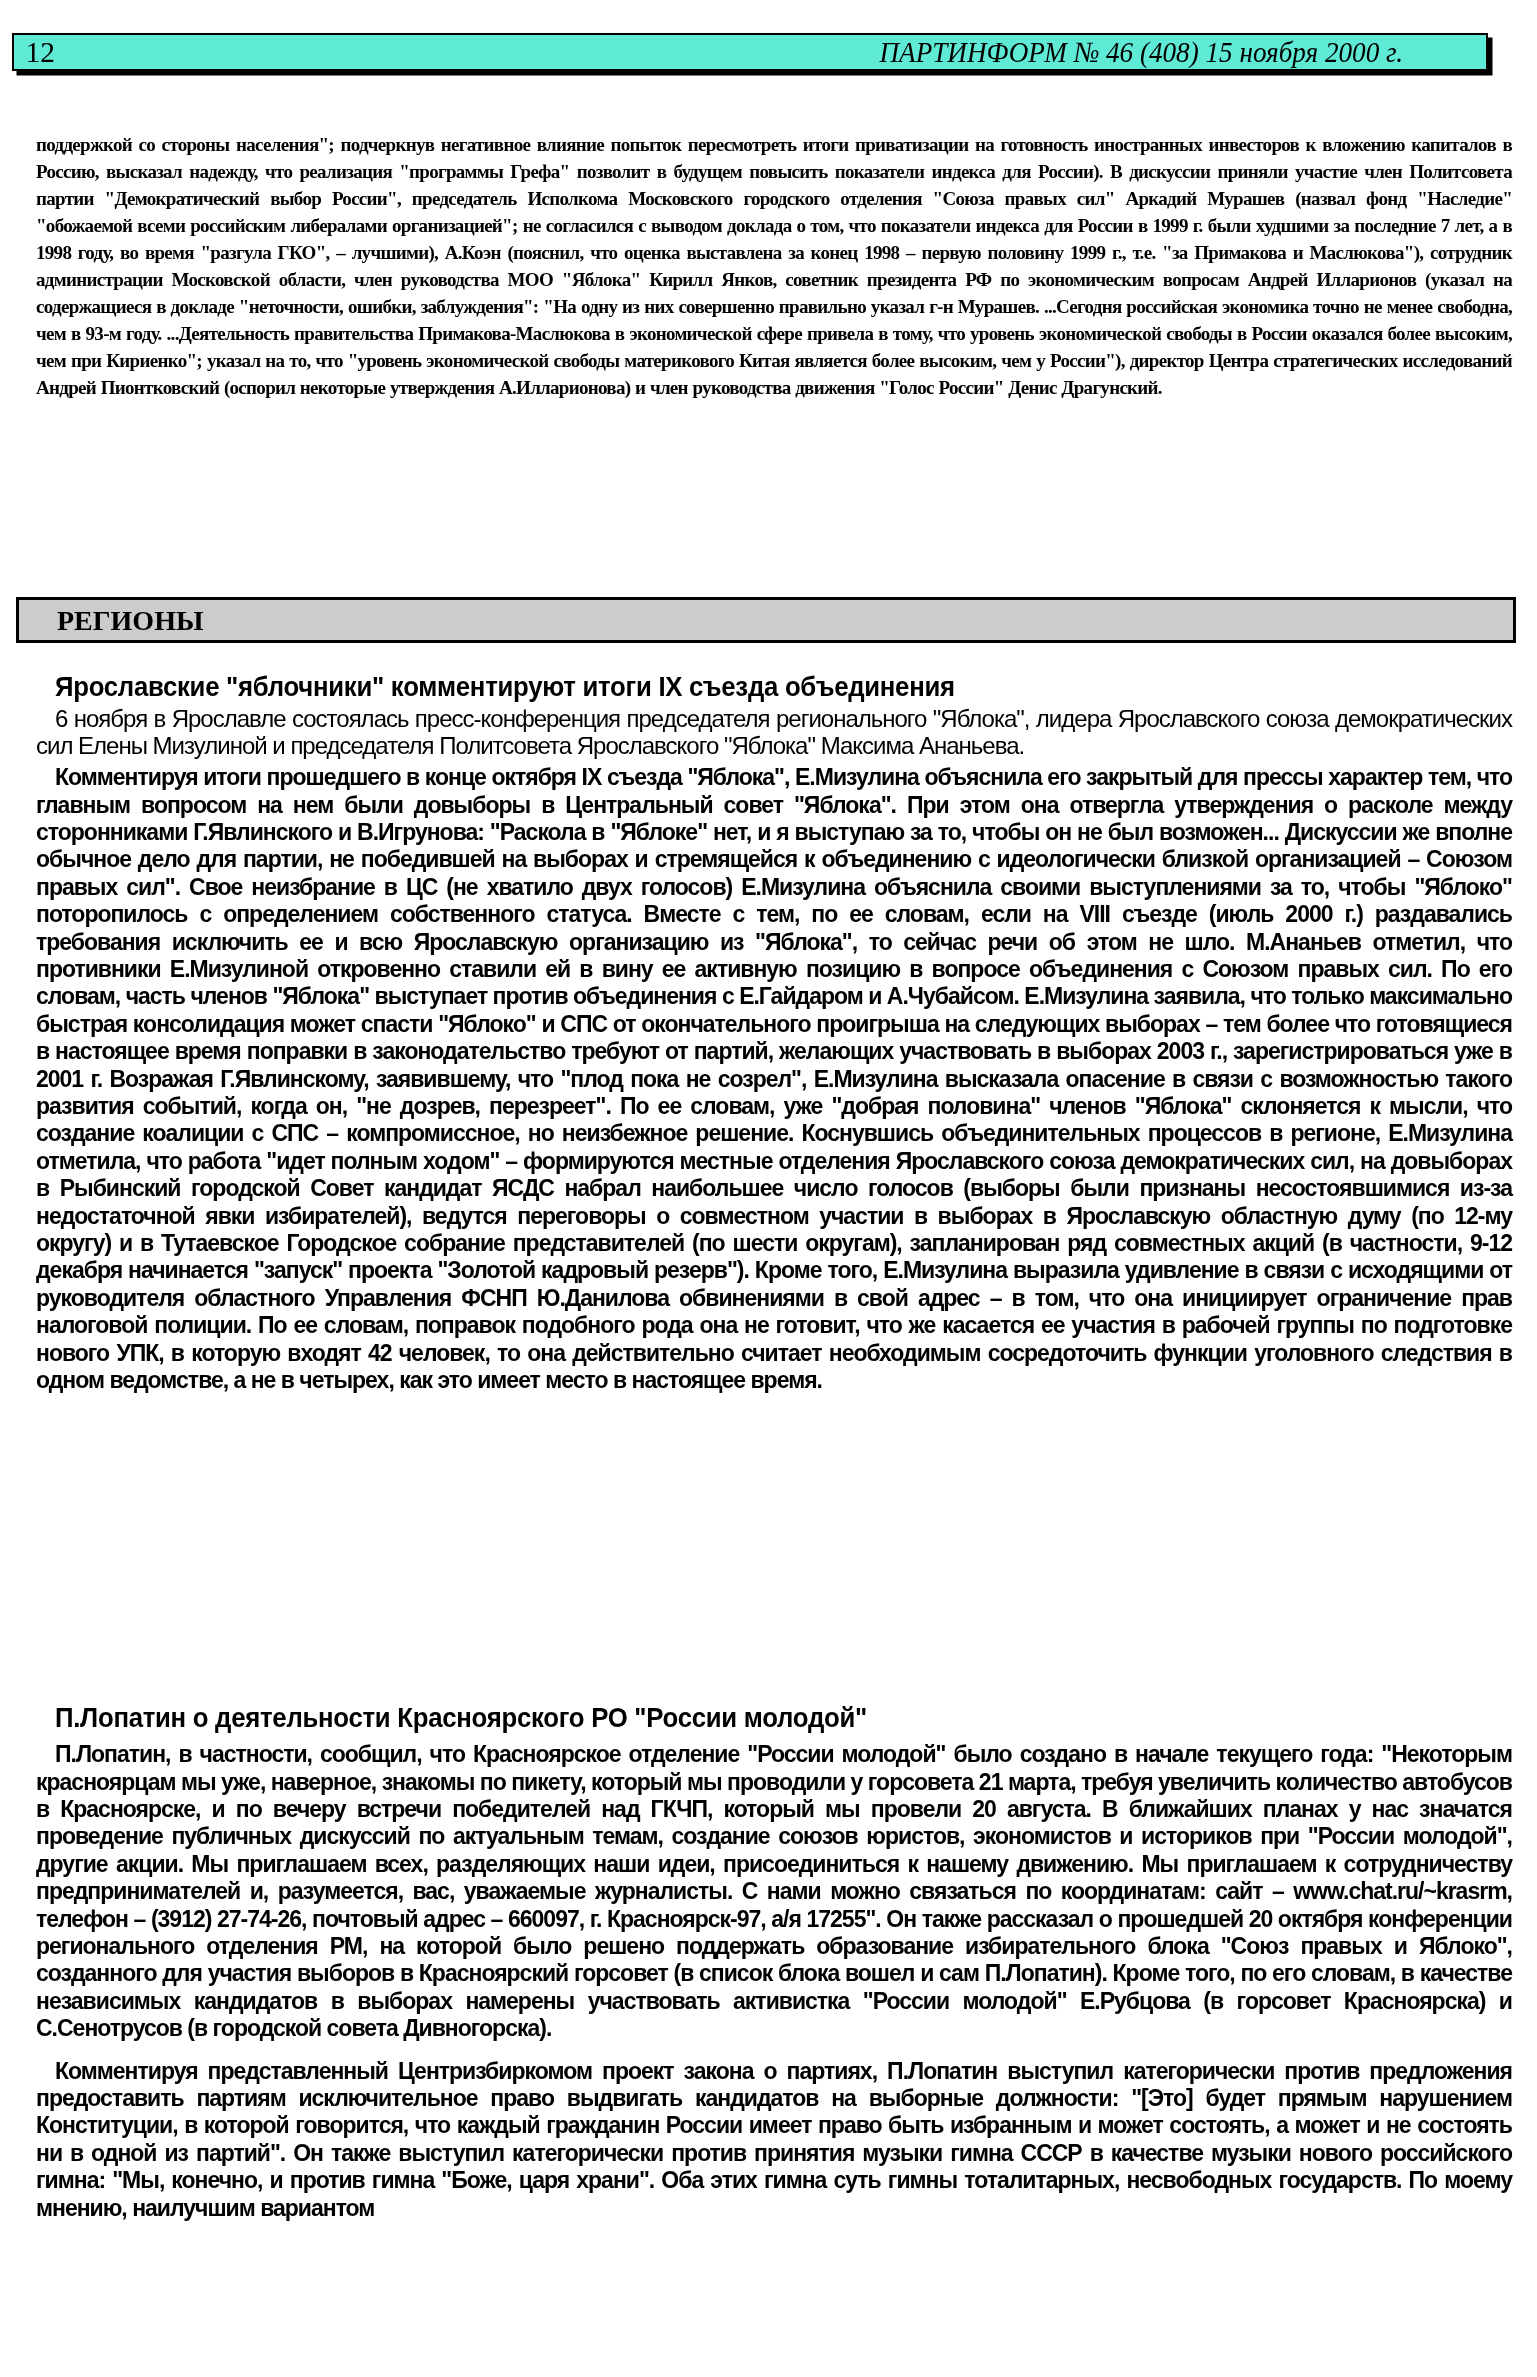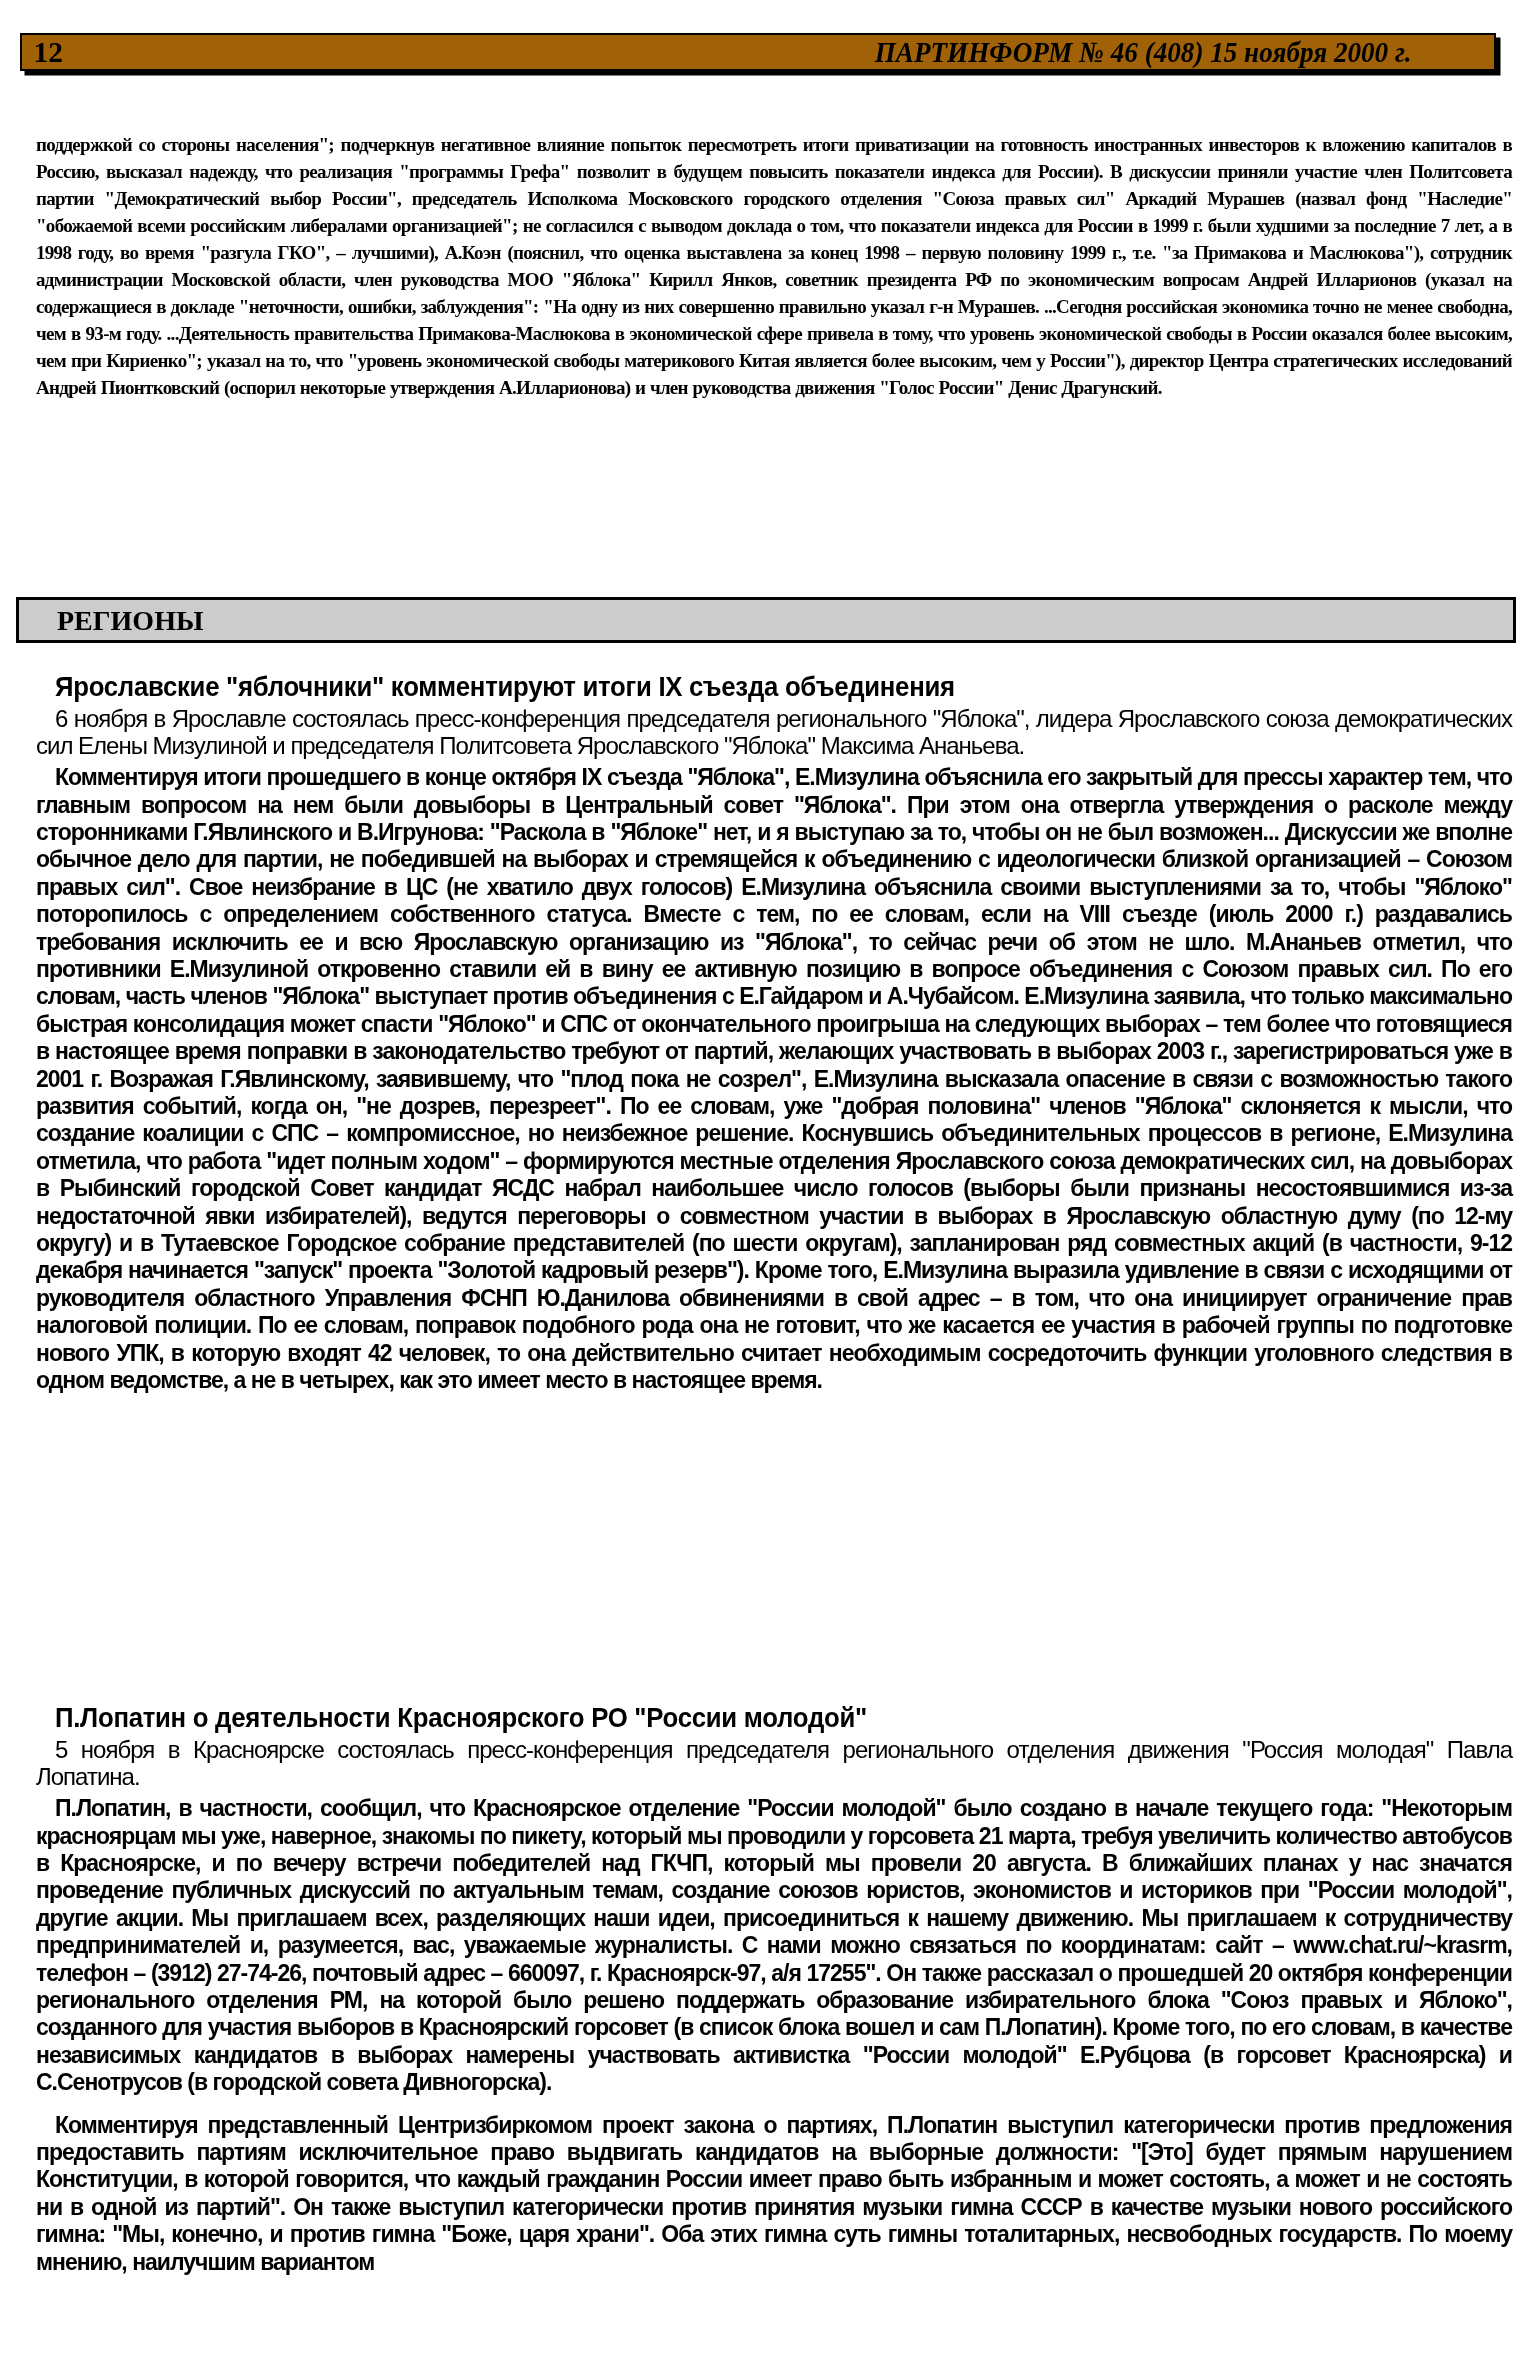--- a/index.html
+++ b/index.html
@@ -1,22 +1,21 @@
 <!DOCTYPE html>
 <html style="font-size:10.2px"><head>
 <meta charset="utf-8">
 <style>
   html, body { margin: 0; padding: 0; background: #ffffff; }
   body { width: 1537px; height: 2377px; position: relative; overflow: hidden; color: #000; }
 
   .page-header {
-    position: absolute; left: 20px; top: 33px; width: 1476px; height: 38px;
-    border: 2.6px solid #000; box-shadow: 4.5px 4.5px 0 #000; background: #a16207;
+    position: absolute; left: 12px; top: 33px; width: 1476px; height: 38px;
+    border: 2.6px solid #000; box-shadow: 4.5px 4.5px 0 #000; background: #5eead4;
     box-sizing: border-box;
-    font-weight: bold;
   }
   .page-number {
     position: absolute; left: 11.5px; top: 1.3px;
     font-family: "Liberation Serif", "DejaVu Serif", serif; font-size: 29.5px; line-height: 33px;
   }
   .publication {
     position: absolute; right: 83px; top: 1.3px;
     font-family: "Liberation Serif", "DejaVu Serif", serif; font-style: italic; font-size: 29.5px; line-height: 33px;
     transform: scaleX(0.92); transform-origin: right center;
   }
@@ -70,17 +69,16 @@
 </div>
 
 <div class="article" style="top:669px;">
   <h2 class="headline">Ярославские "яблочники" комментируют итоги IX съезда объединения</h2>
   <p class="lead">6 ноября в Ярославле состоялась пресс-конференция председателя регионального "Яблока", лидера Ярославского союза демократических сил Елены Мизулиной и председателя Политсовета Ярославского "Яблока" Максима Ананьева.</p>
   <p class="body-par">Комментируя итоги прошедшего в конце октября IX съезда "Яблока", Е.Мизулина объяснила его закрытый для прессы характер тем, что главным вопросом на нем были довыборы в Центральный совет "Яблока". При этом она отвергла утверждения о расколе между сторонниками Г.Явлинского и В.Игрунова: "Раскола в "Яблоке" нет, и я выступаю за то, чтобы он не был возможен... Дискуссии же вполне обычное дело для партии, не победившей на выборах и стремящейся к объединению с идеологически близкой организацией – Союзом правых сил". Свое неизбрание в ЦС (не хватило двух голосов) Е.Мизулина объяснила своими выступлениями за то, чтобы "Яблоко" поторопилось с определением собственного статуса. Вместе с тем, по ее словам, если на VIII съезде (июль 2000 г.) раздавались требования исключить ее и всю Ярославскую организацию из "Яблока", то сейчас речи об этом не шло. М.Ананьев отметил, что противники Е.Мизулиной откровенно ставили ей в вину ее активную позицию в вопросе объединения с Союзом правых сил. По его словам, часть членов "Яблока" выступает против объединения с Е.Гайдаром и А.Чубайсом. Е.Мизулина заявила, что только максимально быстрая консолидация может спасти "Яблоко" и СПС от окончательного проигрыша на следующих выборах – тем более что готовящиеся в настоящее время поправки в законодательство требуют от партий, желающих участвовать в выборах 2003 г., зарегистрироваться уже в 2001 г. Возражая Г.Явлинскому, заявившему, что "плод пока не созрел", Е.Мизулина высказала опасение в связи с возможностью такого развития событий, когда он, "не дозрев, перезреет". По ее словам, уже "добрая половина" членов "Яблока" склоняется к мысли, что создание коалиции с СПС – компромиссное, но неизбежное решение. Коснувшись объединительных процессов в регионе, Е.Мизулина отметила, что работа "идет полным ходом" – формируются местные отделения Ярославского союза демократических сил, на довыборах в Рыбинский городской Совет кандидат ЯСДС набрал наибольшее число голосов (выборы были признаны несостоявшимися из-за недостаточной явки избирателей), ведутся переговоры о совместном участии в выборах в Ярославскую областную думу (по 12-му округу) и в Тутаевское Городское собрание представителей (по шести округам), запланирован ряд совместных акций (в частности, 9-12 декабря начинается "запуск" проекта "Золотой кадровый резерв"). Кроме того, Е.Мизулина выразила удивление в связи с исходящими от руководителя областного Управления ФСНП Ю.Данилова обвинениями в свой адрес – в том, что она инициирует ограничение прав налоговой полиции. По ее словам, поправок подобного рода она не готовит, что же касается ее участия в рабочей группы по подготовке нового УПК, в которую входят 42 человек, то она действительно считает необходимым сосредоточить функции уголовного следствия в одном ведомстве, а не в четырех, как это имеет место в настоящее время.</p>
 </div>
 
 <div class="article" style="top:1700px;">
   <h2 class="headline">П.Лопатин о деятельности Красноярского РО "России молодой"</h2>
-  <p class="lead">5 ноября в Красноярске состоялась пресс-конференция председателя регионального отделения движения "Россия молодая" Павла Лопатина.</p>
   <p class="body-par">П.Лопатин, в частности, сообщил, что Красноярское отделение "России молодой" было создано в начале текущего года: "Некоторым красноярцам мы уже, наверное, знакомы по пикету, который мы проводили у горсовета 21 марта, требуя увеличить количество автобусов в Красноярске, и по вечеру встречи победителей над ГКЧП, который мы провели 20 августа. В ближайших планах у нас значатся проведение публичных дискуссий по актуальным темам, создание союзов юристов, экономистов и историков при "России молодой", другие акции. Мы приглашаем всех, разделяющих наши идеи, присоединиться к нашему движению. Мы приглашаем к сотрудничеству предпринимателей и, разумеется, вас, уважаемые журналисты. С нами можно связаться по координатам: сайт – www.chat.ru/~krasrm, телефон – (3912) 27-74-26, почтовый адрес – 660097, г. Красноярск-97, а/я 17255". Он также рассказал о прошедшей 20 октября конференции регионального отделения РМ, на которой было решено поддержать образование избирательного блока "Союз правых и Яблоко", созданного для участия выборов в Красноярский горсовет (в список блока вошел и сам П.Лопатин). Кроме того, по его словам, в качестве независимых кандидатов в выборах намерены участвовать активистка "России молодой" Е.Рубцова (в горсовет Красноярска) и С.Сенотрусов (в городской совета Дивногорска).</p>
   <p class="body-par">Комментируя представленный Центризбиркомом проект закона о партиях, П.Лопатин выступил категорически против предложения предоставить партиям исключительное право выдвигать кандидатов на выборные должности: "[Это] будет прямым нарушением Конституции, в которой говорится, что каждый гражданин России имеет право быть избранным и может состоять, а может и не состоять ни в одной из партий". Он также выступил категорически против принятия музыки гимна СССР в качестве музыки нового российского гимна: "Мы, конечно, и против гимна "Боже, царя храни". Оба этих гимна суть гимны тоталитарных, несвободных государств. По моему мнению, наилучшим вариантом</p>
 </div>
 
 
 </body></html>

